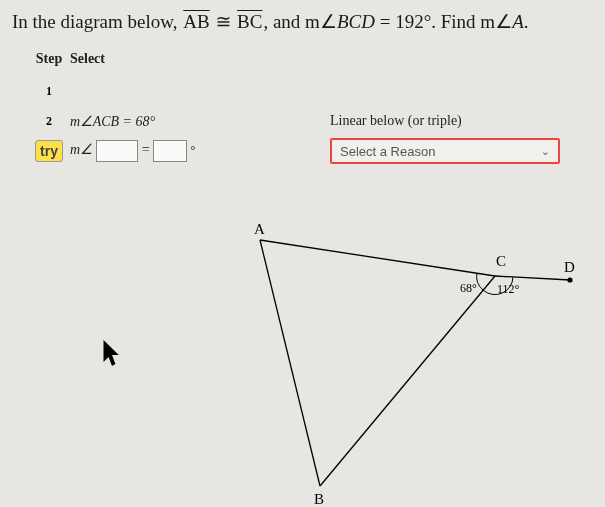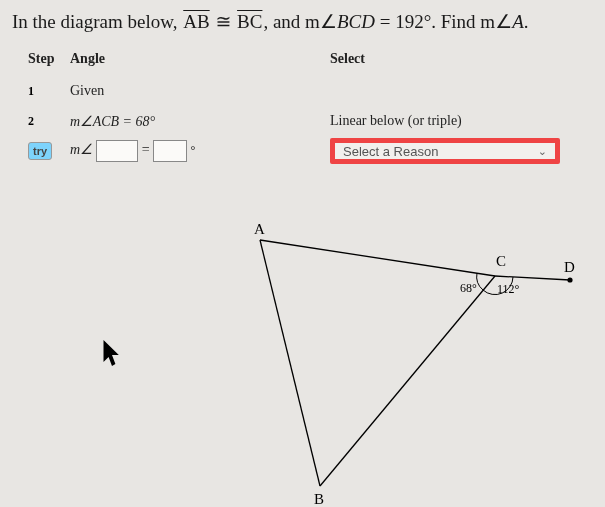--- a/index.html
+++ b/index.html
@@ -19,52 +19,52 @@
   .over { text-decoration: overline; padding: 0 1px; text-align: center; }
   .table-wrap {
     padding: 6px 12px 0 28px;
     font-family: Georgia, 'Times New Roman', serif;
   }
   .hdr-row, .row {
     display: flex;
     align-items: center;
     min-height: 28px;
   }
-  .col-step { width: 42px; font-size: 13px; }
+  .col-step { width: 42px; text-align: center; font-size: 13px; }
   .col-angle { width: 260px; font-size: 14px; color: #222; }
   .col-reason { flex: 1; font-size: 14px; color: #222; }
   .hdr-row { font-weight: bold; color: #222; margin-bottom: 4px; font-size: 14px; }
   .hdr-row .col-step { font-size: 14px; }
   .row { margin: 2px 0; }
   .row .col-step { font-weight: bold; font-size: 12px; }
   .deg { font-size: 12px; }
   .try-btn {
     display:inline-block;
     border: 1px solid #999;
-    background: #7dd3fc;
+    background: #fde047;
     border-radius: 3px;
-    font-size: 11px;
+    font-size: 14px;
     padding: 2px 4px;
     color: #444;
     font-family: Arial, sans-serif;
   }
   .ibox {
     display: inline-block;
     width: 42px;
     height: 22px;
     border: 1px solid #888;
     background: #fbfaf8;
     vertical-align: middle;
   }
   .ibox.sm { width: 34px; }
   .select {
     display: flex;
     align-items: center;
     justify-content: space-between;
-    border: 5px solid #ef4444;
+    border: 2px solid #ef4444;
     background: #f2f0ed;
     border-radius: 2px;
     height: 26px;
     padding: 0 8px;
     font-size: 13px;
     color: #555;
     font-family: Arial, sans-serif;
     width: 230px;
   }
   .chev {
@@ -87,27 +87,25 @@
 </head>
 <body>
 
 <div class="problem">
   <span>In the diagram below, </span><span class="over">AB</span><span> ≅ </span><span class="over">BC</span><span>, and m∠</span><i><span>BCD</span></i><span> = 192°. Find m∠</span><i><span>A</span></i><span>.</span>
 </div>
 
 <div class="table-wrap">
   <div class="hdr-row">
     <div class="col-step">Step</div>
-    <div class="col-angle">Angle</div>
     <div class="col-reason">Select</div>
   </div>
 
   <div class="row">
     <div class="col-step">1</div>
-    <div class="col-reason">Given</div>
   </div>
 
   <div class="row">
     <div class="col-step">2</div>
     <div class="col-angle"><span style="font-style:italic">m∠ACB = 68°</span></div>
     <div class="col-reason">Linear below (or triple)</div>
   </div>
 
   <div class="row">
     <div class="col-step">

